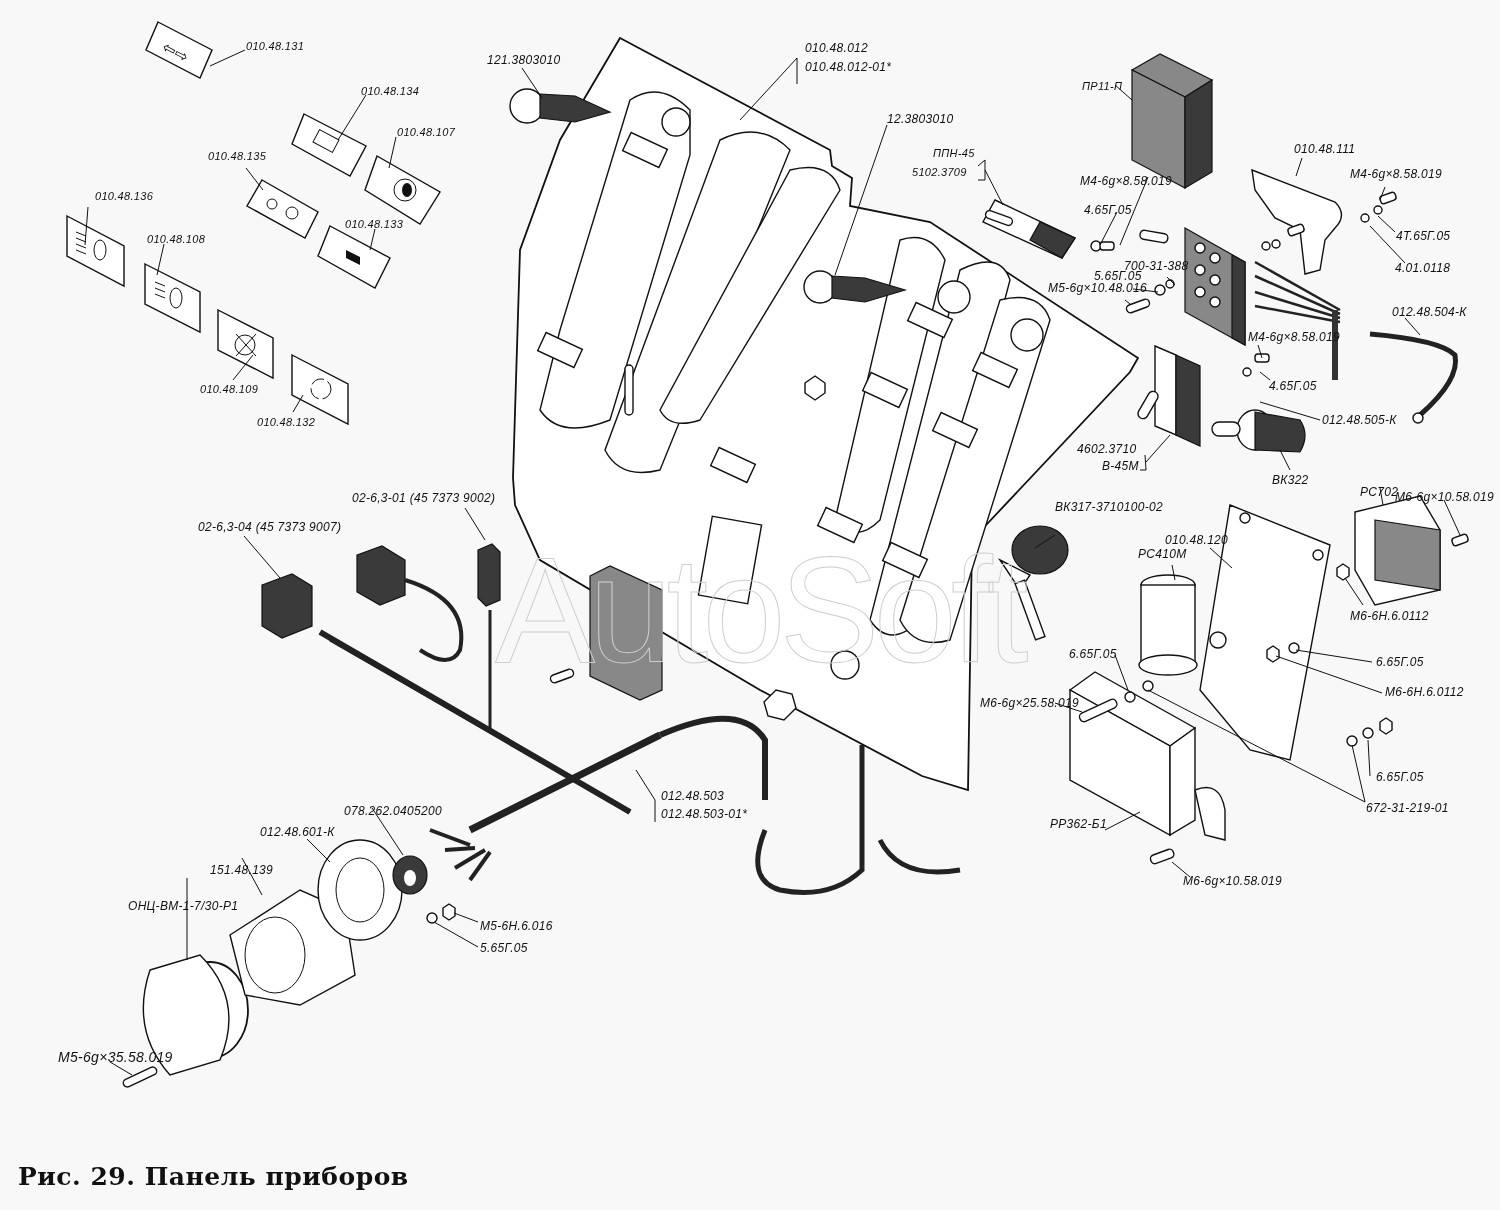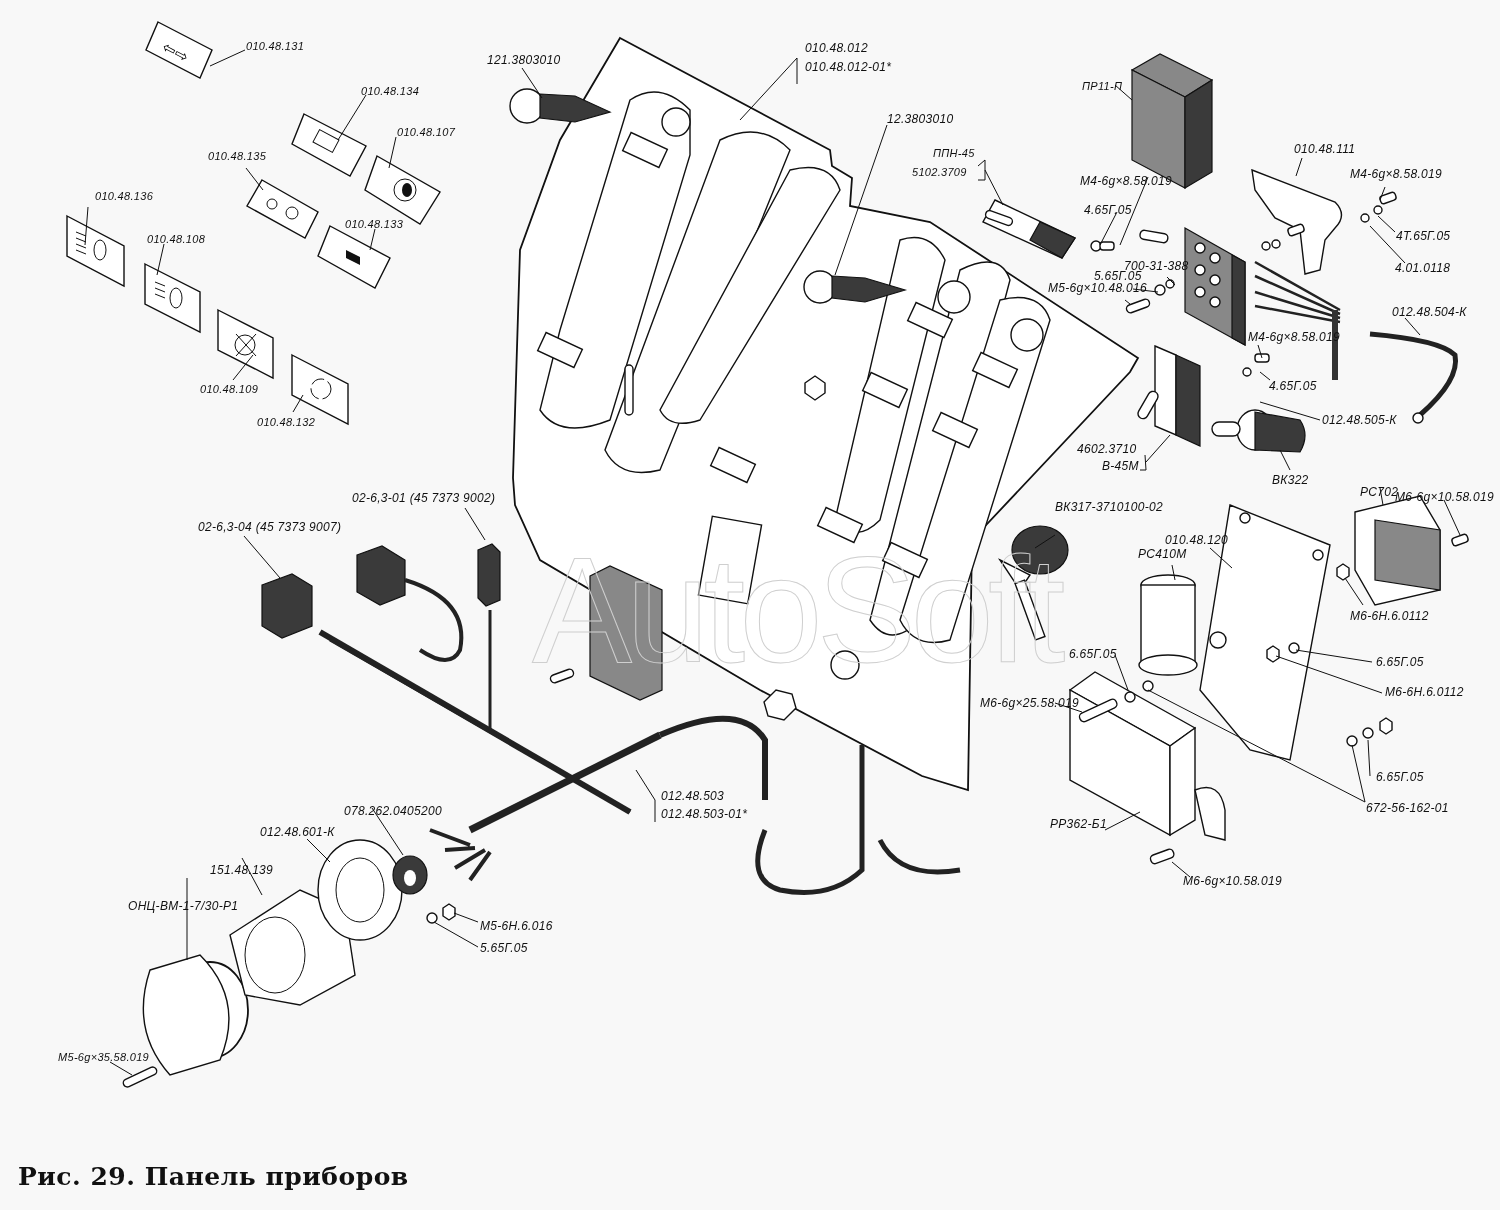--- a/index.html
+++ b/index.html
@@ -6,21 +6,21 @@
   body { width: 1500px; height: 1210px; position: relative; overflow: hidden;
          font-family: "Liberation Sans", sans-serif; color: #111; }
   #diagram { position: absolute; left: 0; top: 0; width: 1500px; height: 1210px; }
   .lbl { position: absolute; font-family: "Liberation Sans", sans-serif; font-style: italic;
          font-size: 11px; letter-spacing: 0.3px; color: #111; white-space: nowrap; line-height: 12px; }
   .lbl.sm { font-size: 12px; }
   .caption { position: absolute; left: 18px; top: 1162px; font-family: "DejaVu Serif", serif;
              font-weight: bold; font-size: 25px; letter-spacing: 0.5px; color: #111; }
   .watermark { position: absolute; left: 495px; top: 535px; font-family: "Liberation Sans", sans-serif;
                font-size: 150px; color: transparent; -webkit-text-stroke: 1px #cfcfcf;
-               letter-spacing: -6px; line-height: 150px; pointer-events: none; margin-left: 37px; }
+               letter-spacing: -6px; line-height: 150px; pointer-events: none; }
   svg .ln { stroke: #111; stroke-width: 1; fill: none; }
   svg .part { stroke: #111; stroke-width: 1.8; fill: #fff; }
   svg .part2 { stroke: #111; stroke-width: 1.4; fill: #fff; }
   svg .dark { stroke: #111; stroke-width: 1.2; fill: #3a3a3a; }
   svg .mid { stroke: #111; stroke-width: 1.2; fill: #888; }
 </style>
 </head>
 <body>
 
 <svg id="diagram" viewBox="0 0 1500 1210" xmlns="http://www.w3.org/2000/svg">
@@ -357,29 +357,29 @@
 <div class="lbl sm" style="left:1360px;top:486px">РС702</div>
 <div class="lbl sm" style="left:1395px;top:491px">М6-6g×10.58.019</div>
 <div class="lbl sm" style="left:1165px;top:534px">010.48.120</div>
 <div class="lbl sm" style="left:1138px;top:548px">РС410М</div>
 <div class="lbl sm" style="left:1350px;top:610px">М6-6Н.6.0112</div>
 <div class="lbl sm" style="left:1376px;top:656px">6.65Г.05</div>
 <div class="lbl sm" style="left:1069px;top:648px">6.65Г.05</div>
 <div class="lbl sm" style="left:1385px;top:686px">М6-6Н.6.0112</div>
 <div class="lbl sm" style="left:980px;top:697px">М6-6g×25.58.019</div>
 <div class="lbl sm" style="left:1376px;top:771px">6.65Г.05</div>
-<div class="lbl sm" style="left:1366px;top:802px">672-56-162-01</div>
+<div class="lbl sm" style="left:1366px;top:802px">672-31-219-01</div>
 <div class="lbl sm" style="left:1050px;top:818px">РР362-Б1</div>
 <div class="lbl sm" style="left:1183px;top:875px">М6-6g×10.58.019</div>
 
 <div class="lbl sm" style="left:352px;top:492px">02-6,3-01 (45 7373 9002)</div>
 <div class="lbl sm" style="left:198px;top:521px">02-6,3-04 (45 7373 9007)</div>
 <div class="lbl sm" style="left:661px;top:790px">012.48.503</div>
 <div class="lbl sm" style="left:661px;top:808px">012.48.503-01*</div>
 <div class="lbl sm" style="left:344px;top:805px">078.262.0405200</div>
 <div class="lbl sm" style="left:260px;top:826px">012.48.601-К</div>
 <div class="lbl sm" style="left:210px;top:864px">151.48.139</div>
 <div class="lbl sm" style="left:128px;top:900px">ОНЦ-ВМ-1-7/30-Р1</div>
 <div class="lbl sm" style="left:480px;top:920px">М5-6Н.6.016</div>
 <div class="lbl sm" style="left:480px;top:942px">5.65Г.05</div>
-<div class="lbl sm" style="left:58px;top:1051px;font-size:11px">М5-6g×35.58.019</div>
+<div class="lbl sm" style="left:58px;top:1051px;font-size:14px">М5-6g×35.58.019</div>
 
 <div class="caption">Рис. 29. Панель приборов</div>
 
 </body></html>

